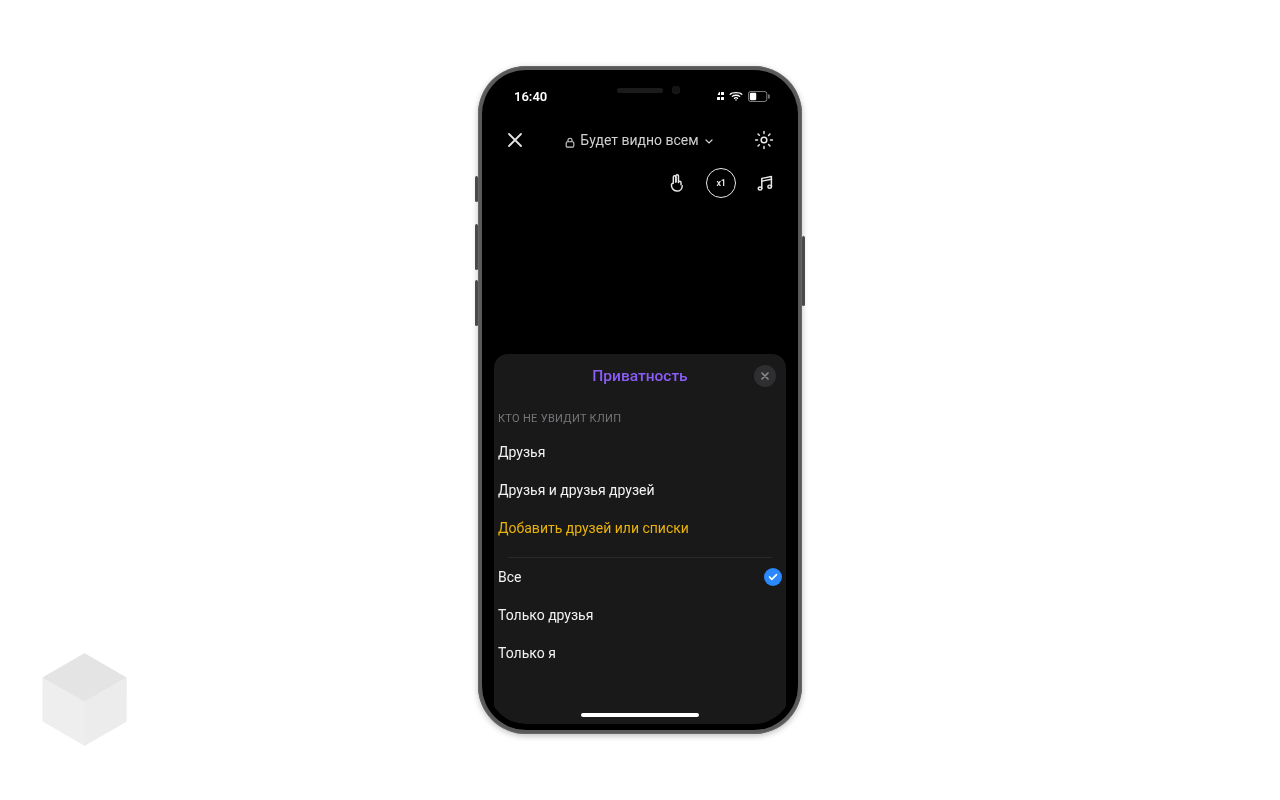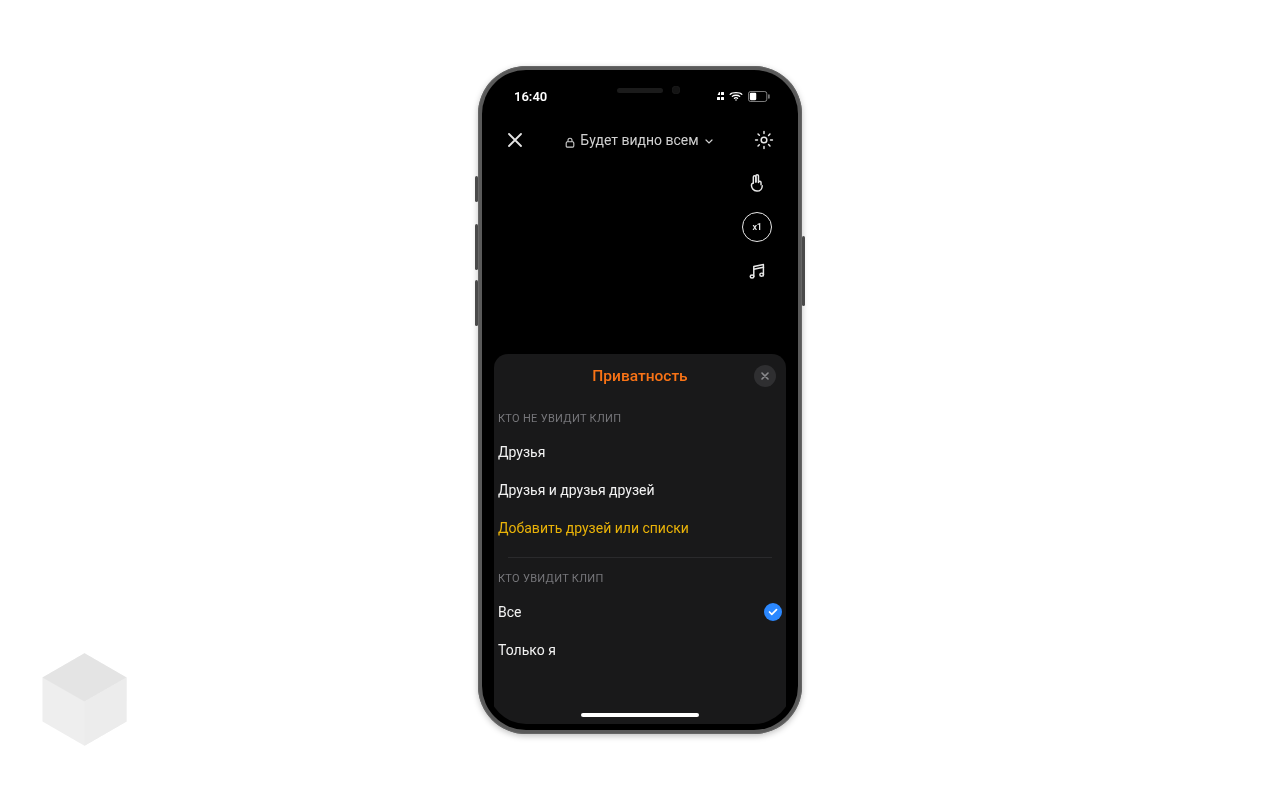--- a/index.html
+++ b/index.html
@@ -83,22 +83,22 @@
     display: flex; align-items: center; gap: 5px;
     font-size: 14px; color: #d0d0d0;
     cursor: pointer;
   }
   .visibility-pill .lock { width: 10px; height: 10px; }
   .visibility-pill .chev { margin-left: 1px; }
   .gear-btn { width: 28px; height: 28px; display: flex; align-items: center; justify-content: center; cursor: pointer; }
 
   
   .tool-rail {
-    position: absolute; right: 20px; top: 92px;
-    display: flex; flex-direction: column; gap: 14px; align-items: center;
+    position: absolute; right: 12px; top: 92px;
+    display: flex; flex-direction: row; gap: 14px; align-items: center;
     z-index: 30;
   }
   .tool-btn { width: 30px; height: 30px; display: flex; align-items: center; justify-content: center; cursor: pointer; color:#e8e8e8; }
   .tool-btn.ring { border: 1.5px solid #e8e8e8; border-radius: 50%; font-size: 9px; font-weight:600; letter-spacing:-0.3px; }
 
   
   .sheet {
     position: absolute; left: 6px; right: 6px; bottom: 0;
     top: 278px;
     background: #19191a;
@@ -106,21 +106,21 @@
     border-top-right-radius: 14px;
     z-index: 35;
     padding: 0 0 26px 0;
     overflow: hidden;
   }
   .sheet-header {
     position: relative;
     height: 44px;
     display: flex; align-items: center; justify-content: center;
   }
-  .sheet-title { font-size: 15.5px; font-weight: 500; color: #f97316; }
+  .sheet-title { font-size: 15.5px; font-weight: 500; color: #8b5cf6; }
   .sheet-close {
     position: absolute; right: 10px; top: 50%; transform: translateY(-50%);
     width: 22px; height: 22px; border-radius: 50%;
     background: #2f2f31;
     display: flex; align-items: center; justify-content: center;
     cursor: pointer;
   }
   .sheet-close svg { stroke: #8a8a8d; }
 
   .section { padding: 0 4px; }
@@ -271,28 +271,30 @@
             <span>Друзья и друзья друзей</span>
           </div>
           <div class="row link">
             <span>Добавить друзей или списки</span>
           </div>
         </div>
 
         <div class="divider"></div>
 
         <div class="section">
-          <div class="section-header">КТО УВИДИТ КЛИП</div>
           <div class="row">
             <span>Все</span>
             <span class="check">
               <svg width="10" height="8" viewBox="0 0 10 8">
                   <path d="M1.5 4 L3.8 6.3 L8.5 1.6" stroke-width="1.7" fill="none" stroke-linecap="round" stroke-linejoin="round"></path>
                 </svg>
             </span>
+          </div>
+          <div class="row">
+            <span>Только друзья</span>
           </div>
           <div class="row">
             <span>Только я</span>
           </div>
         </div>
       </div>
 
       <div class="home-indicator"></div>
     </div>
   </div>

